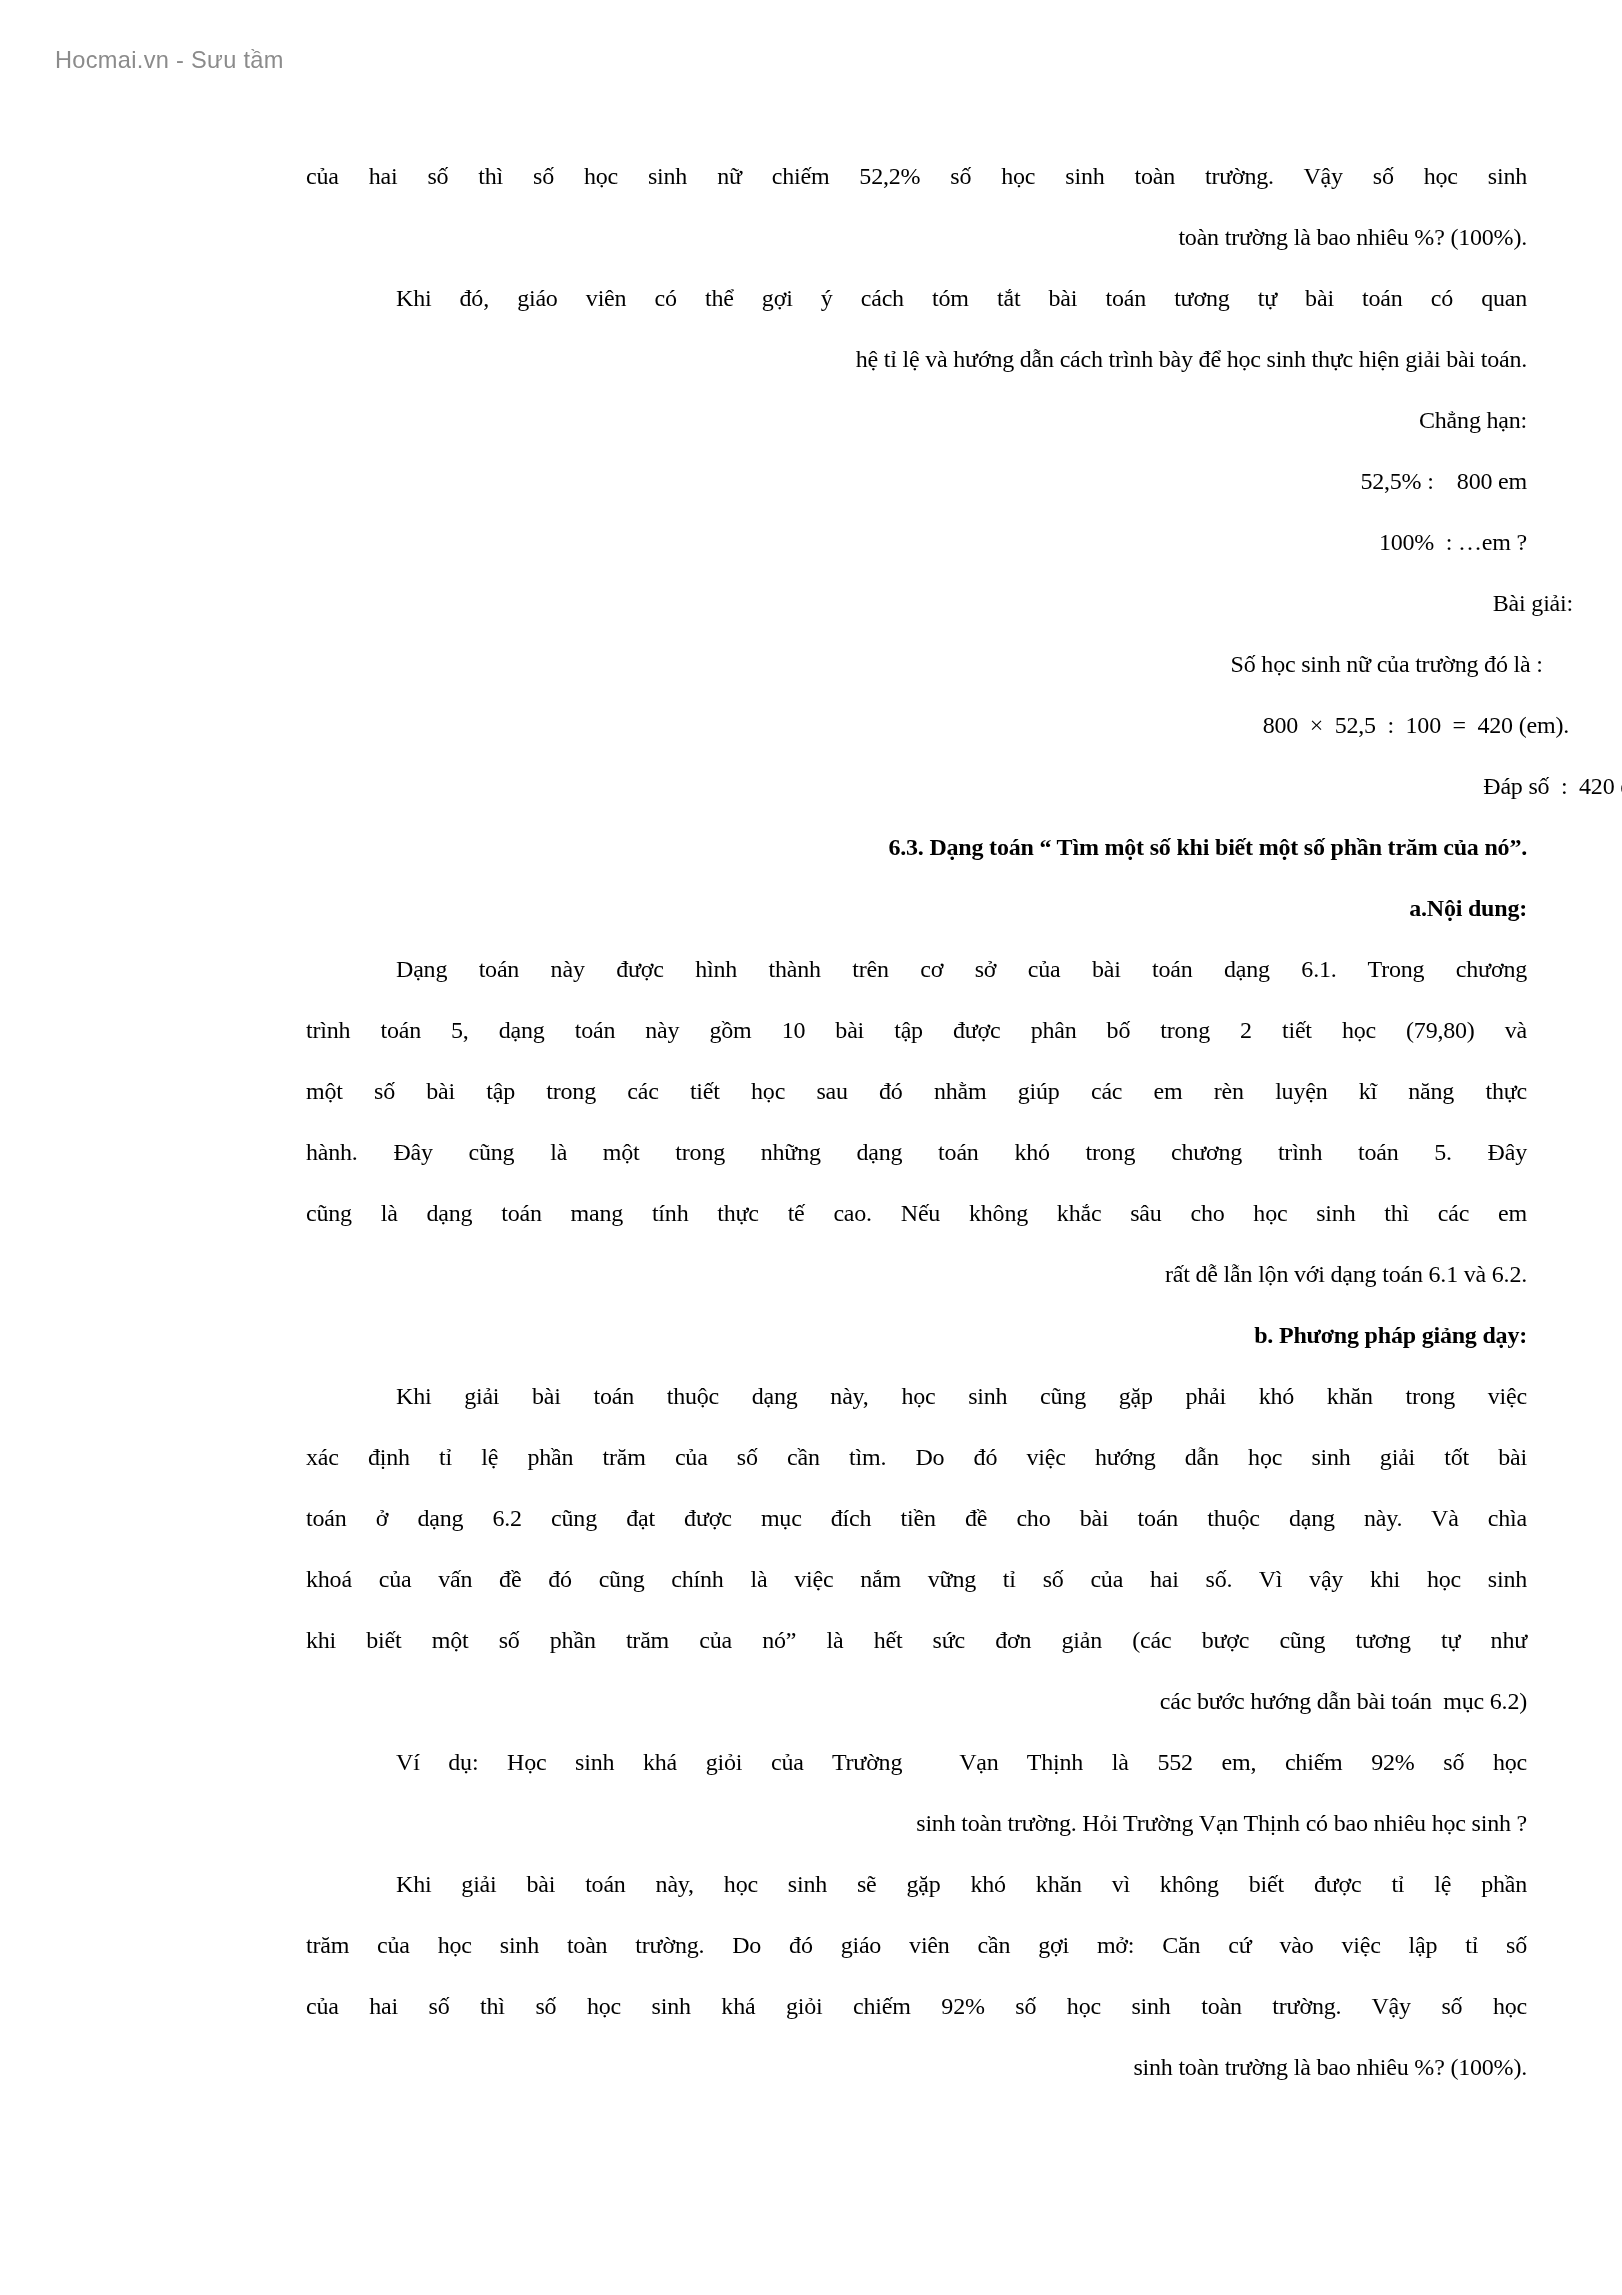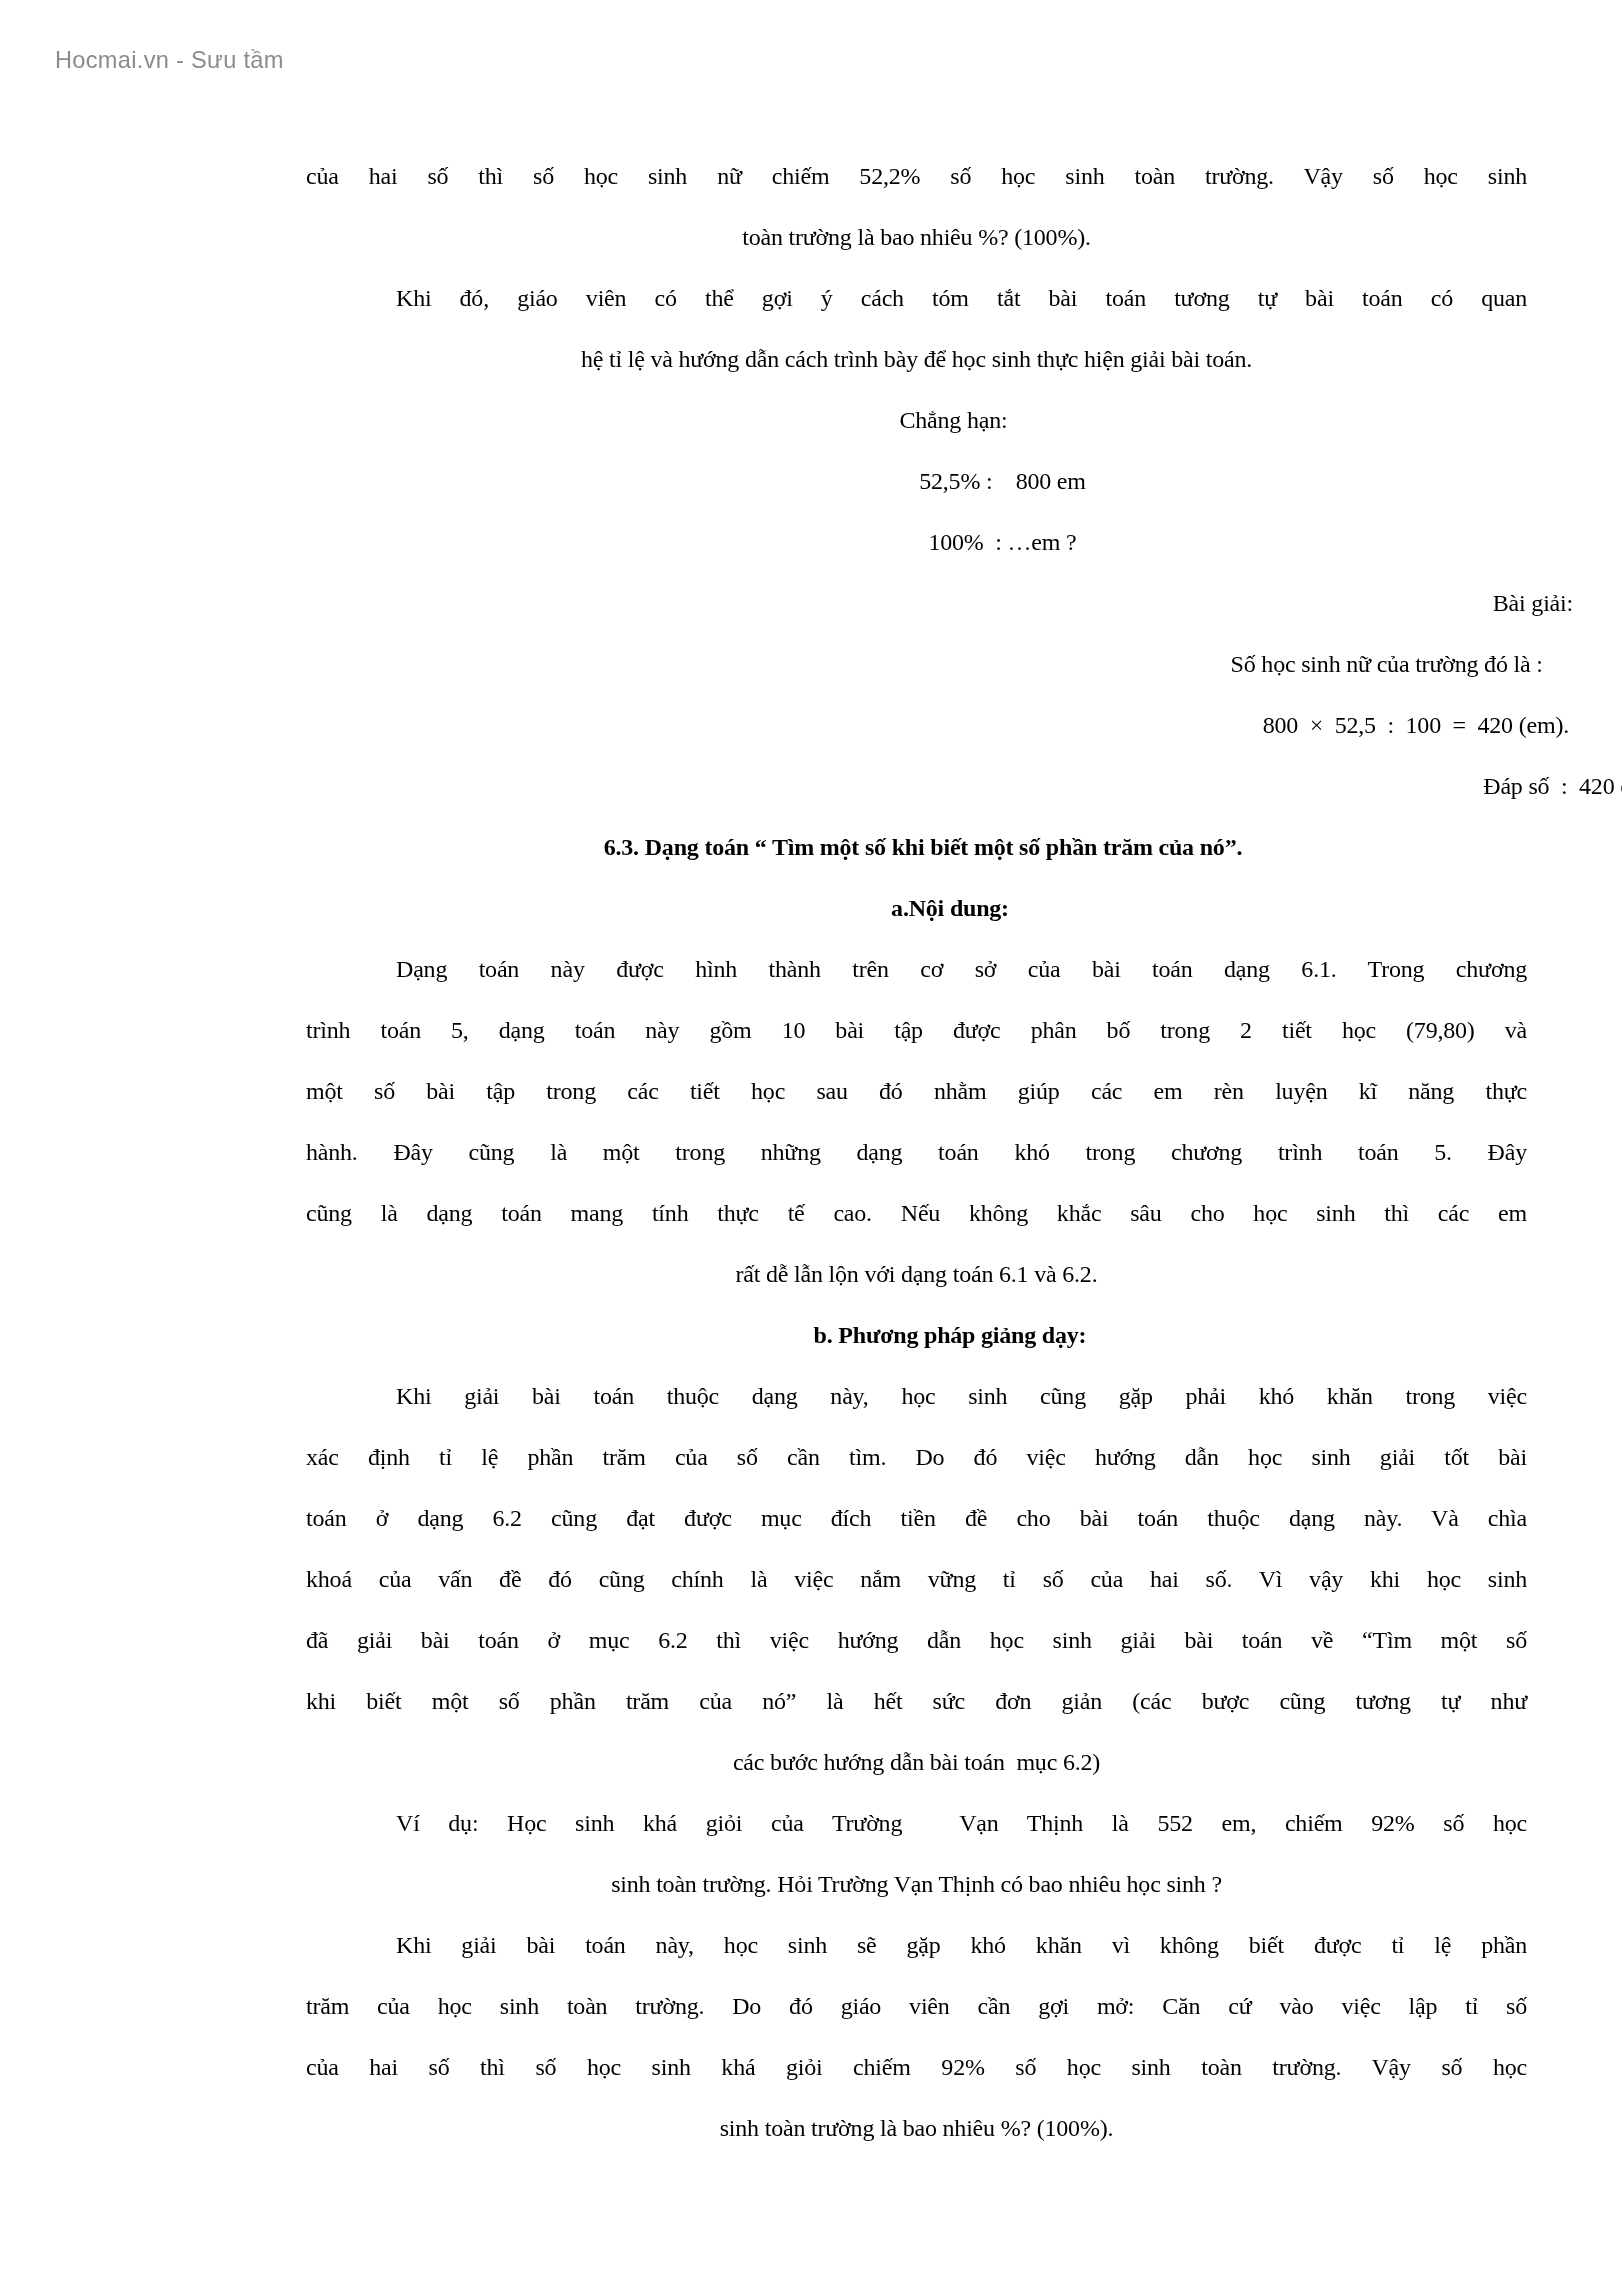--- a/index.html
+++ b/index.html
@@ -24,21 +24,21 @@
     left:306px; top:146px;
     width:1221px;
     font-size:24px;
     letter-spacing:-0.2px;
   }
   .line {
     height:61px;
     line-height:61px;
   }
   .l-just { text-align:justify; text-align-last:justify; }
-  .l-left { text-align:center; }
+  .l-left { text-align:right; }
   .l-ind  { text-indent:90px; }
   .l-sum  { padding-left:74px; }
   .l-eqind{ padding-left:172px; }
   .l-c    { text-align:right; }
   .off-title { transform:translateX(46px); }
   .off-sent  { transform:translateX(15.7px); }
   .off-eq    { transform:translateX(42px); }
   .off-ans   { transform:translateX(128px); }
   .l-h1 { font-weight:bold; padding-left:13px; }
   .l-h2 { font-weight:bold; padding-left:67px; }
@@ -67,21 +67,20 @@
     <div class="line l-just">trình toán 5, dạng toán này gồm 10 bài tập được phân bố trong 2 tiết học (79,80) và</div>
     <div class="line l-just">một số bài tập trong các tiết học sau đó nhằm giúp các em rèn luyện kĩ năng thực</div>
     <div class="line l-just">hành. Đây cũng là một trong những dạng toán khó trong chương trình toán 5. Đây</div>
     <div class="line l-just">cũng là dạng toán mang tính thực tế cao. Nếu không khắc sâu cho học sinh thì các em</div>
     <div class="line l-left">rất dễ lẫn lộn với dạng toán 6.1 và 6.2.</div>
     <div class="line l-left l-h2">b. Phương pháp giảng dạy:</div>
     <div class="line l-just l-ind">Khi giải bài toán thuộc dạng này, học sinh cũng gặp phải khó khăn trong việc</div>
     <div class="line l-just">xác định tỉ lệ phần trăm của số cần tìm. Do đó việc hướng dẫn học sinh giải tốt bài</div>
     <div class="line l-just">toán ở dạng 6.2 cũng đạt được mục đích tiền đề cho bài toán thuộc dạng này. Và chìa</div>
     <div class="line l-just">khoá của vấn đề đó cũng chính là việc nắm vững tỉ số của hai số. Vì vậy khi học sinh</div>
-    <div class="line l-just">đã giải bài toán ở mục 6.2 thì việc hướng dẫn học sinh giải bài toán về “Tìm một số</div>
     <div class="line l-just">khi biết một số phần trăm của nó” là hết sức đơn giản (các bược cũng tương tự như</div>
     <div class="line l-left">các bước hướng dẫn bài toán&nbsp; mục 6.2)</div>
     <div class="line l-just l-ind"><span>Ví dụ: Học sinh khá giỏi của Trường&nbsp; Vạn Thịnh là </span><span class="b">552</span><span> em, chiếm 92% số học</span></div>
     <div class="line l-left">sinh toàn trường. Hỏi Trường Vạn Thịnh có bao nhiêu học sinh ?</div>
     <div class="line l-just l-ind">Khi giải bài toán này, học sinh sẽ gặp khó khăn vì không biết được tỉ lệ phần</div>
     <div class="line l-just">trăm của học sinh toàn trường. Do đó giáo viên cần gợi mở: Căn cứ vào việc lập tỉ số</div>
     <div class="line l-just">của hai số thì số học sinh khá giỏi chiếm 92% số học sinh toàn trường. Vậy số học</div>
     <div class="line l-left">sinh toàn trường là bao nhiêu %? (100%).</div>
   </div>
 

